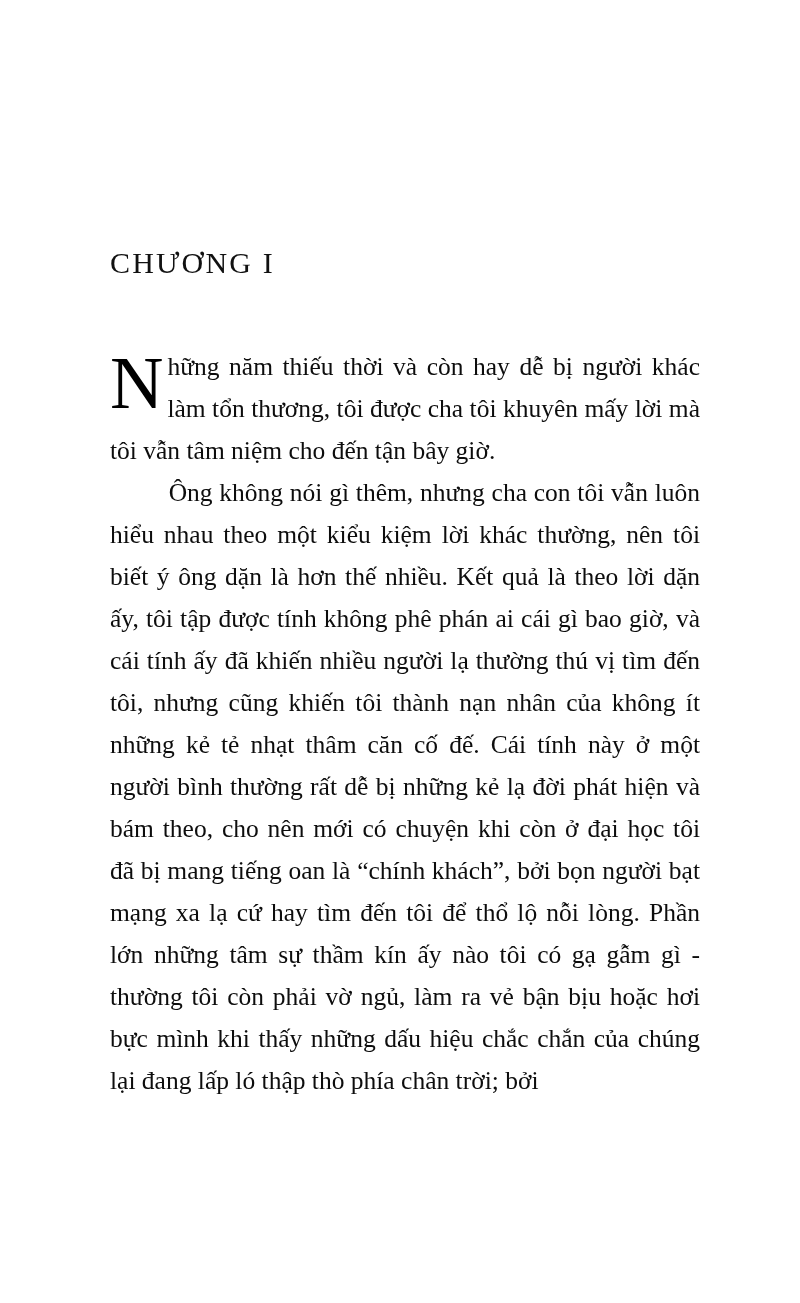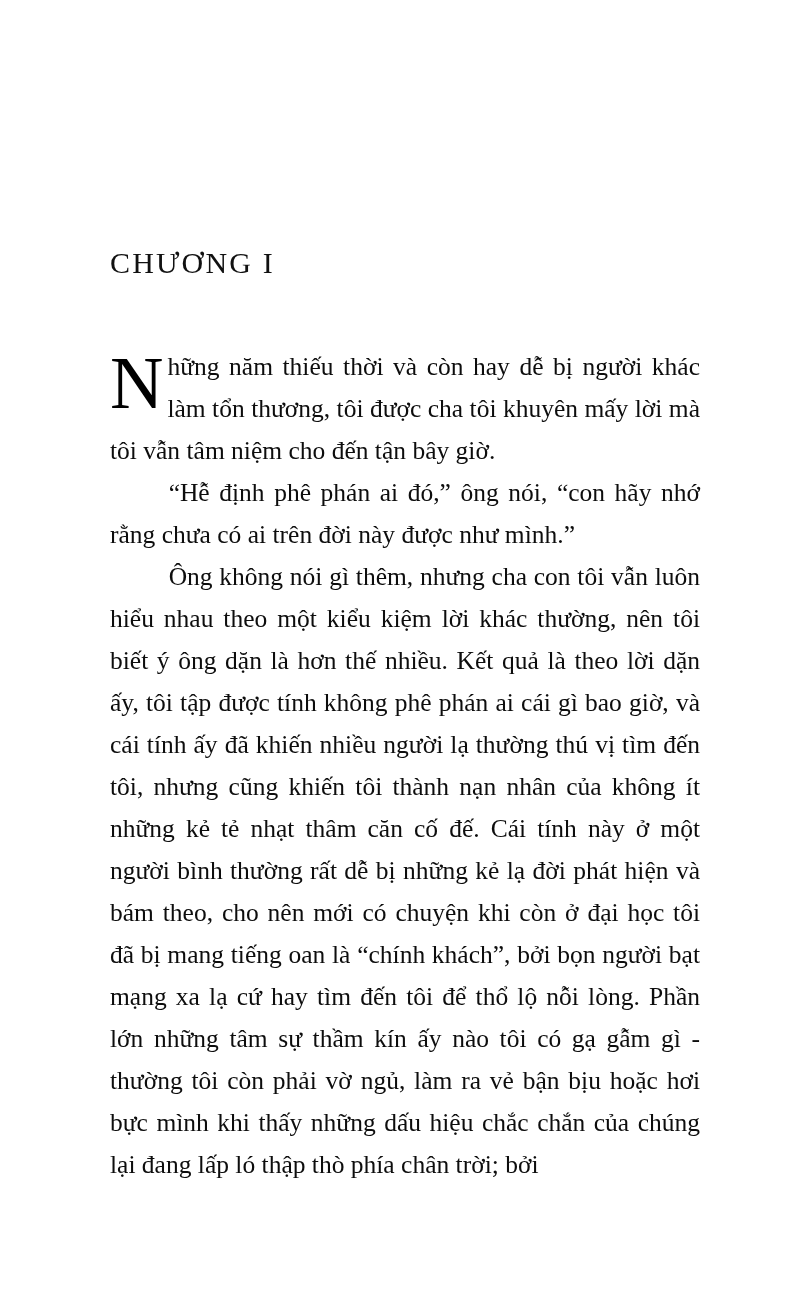--- a/index.html
+++ b/index.html
@@ -87,21 +87,20 @@
 <div class="page">
 
   <div class="content">
 
     <h1 class="chapter-heading">CHƯƠNG I</h1>
 
     <div class="body-text">
 
       <p class="para first"><span class="dropcap">N</span><span>hững năm thiếu thời và còn hay dễ bị người khác làm tổn thương, tôi được cha tôi khuyên mấy lời mà tôi vẫn tâm niệm cho đến tận bây giờ.</span></p>
 
-      <p class="para"><span>“Hễ định phê phán ai đó,” ông nói, “con hãy nhớ rằng chưa có ai trên đời này được như mình.”</span></p>
 
       <p class="para"><span>Ông không nói gì thêm, nhưng cha con tôi vẫn luôn hiểu nhau theo một kiểu kiệm lời khác thường, nên tôi biết ý ông dặn là hơn thế nhiều. Kết quả là theo lời dặn ấy, tôi tập được tính không phê phán ai cái gì bao giờ, và cái tính ấy đã khiến nhiều người lạ thường thú vị tìm đến tôi, nhưng cũng khiến tôi thành nạn nhân của không ít những kẻ tẻ nhạt thâm căn cố đế. Cái tính này ở một người bình thường rất dễ bị những kẻ lạ đời phát hiện và bám theo, cho nên mới có chuyện khi còn ở đại học tôi đã bị mang tiếng oan là “chính khách”, bởi bọn người bạt mạng xa lạ cứ hay tìm đến tôi để thổ lộ nỗi lòng. Phần lớn những tâm sự thầm kín ấy nào tôi có gạ gẫm gì - thường tôi còn phải vờ ngủ, làm ra vẻ bận bịu hoặc hơi bực mình khi thấy những dấu hiệu chắc chắn của chúng lại đang lấp ló thập thò phía chân trời; bởi</span></p>
 
     </div>
   </div>
 
   <div class="fade-mask"></div>
 </div>
 
 </body></html>

